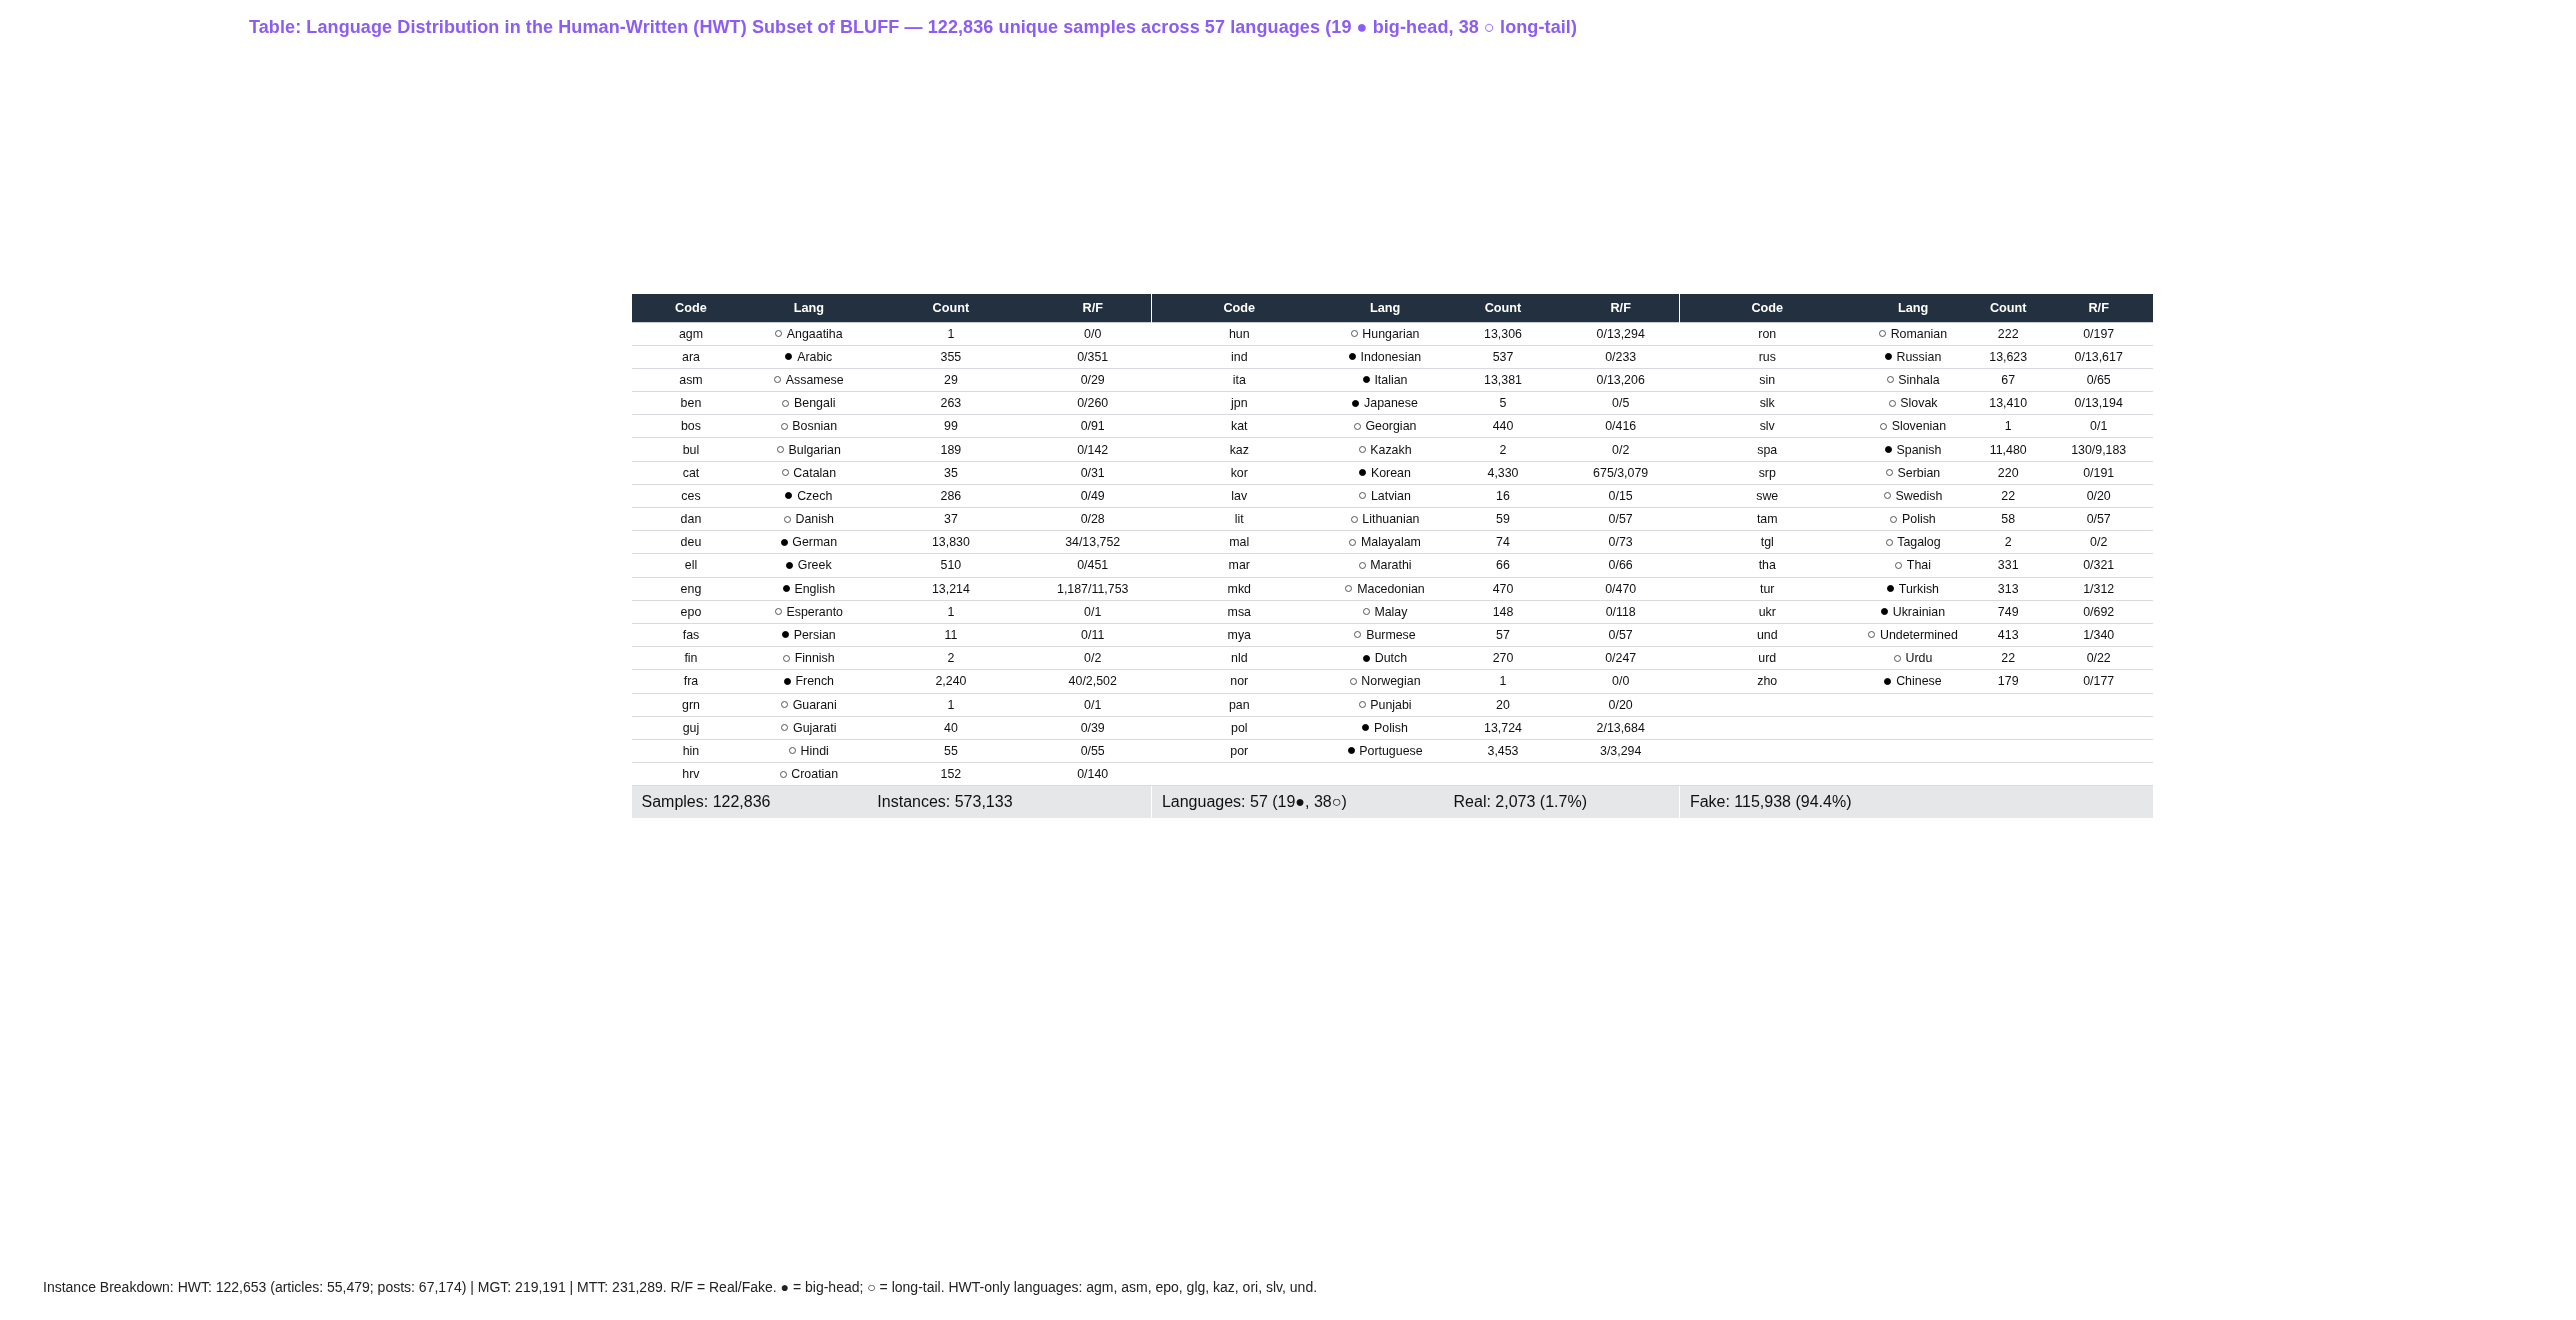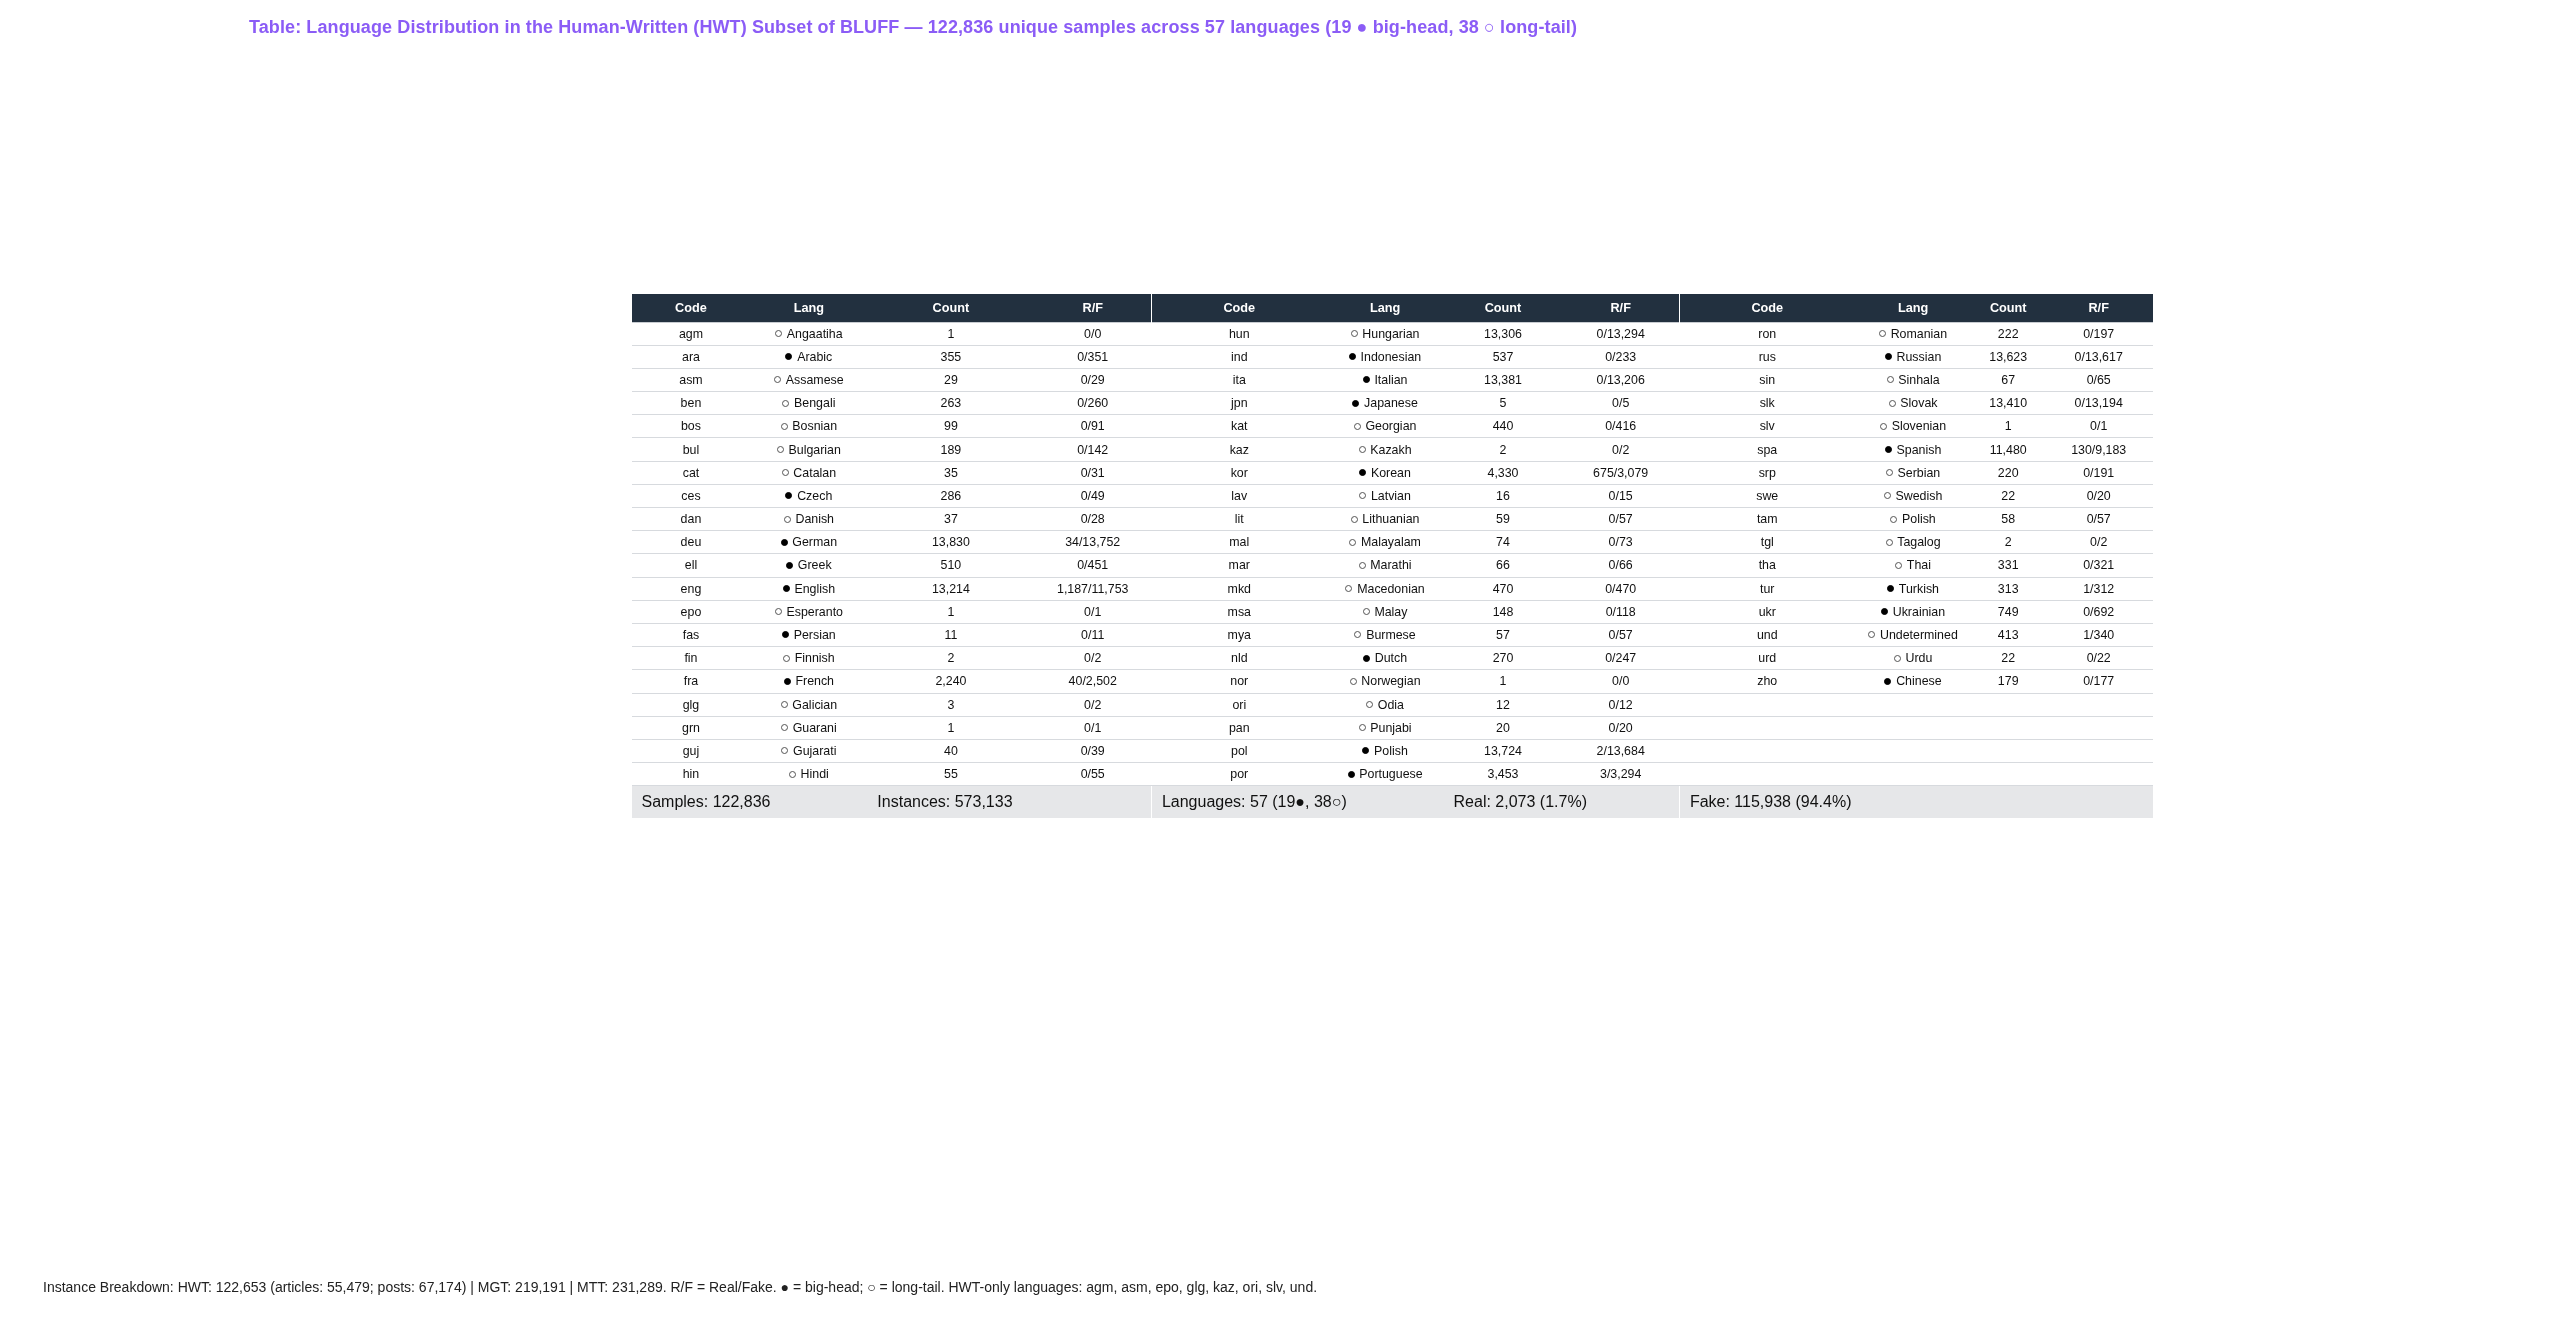--- a/index.html
+++ b/index.html
@@ -355,34 +355,20 @@
           <td class="code groupsep">nor</td>
           <td class="lang"><span class="dot open"></span><span>Norwegian</span></td>
           <td class="count">1</td>
           <td class="rf">0/0</td>
           <td class="code groupsep">zho</td>
           <td class="lang"><span class="dot filled"></span><span>Chinese</span></td>
           <td class="count">179</td>
           <td class="rf">0/177</td>
         </tr>
         <tr>
-          <td class="code">glg</td>
-          <td class="lang"><span class="dot open"></span><span>Galician</span></td>
-          <td class="count">3</td>
-          <td class="rf">0/2</td>
-          <td class="code groupsep">ori</td>
-          <td class="lang"><span class="dot open"></span><span>Odia</span></td>
-          <td class="count">12</td>
-          <td class="rf">0/12</td>
-          <td class="code groupsep"></td>
-          <td class="lang"><span class="dot none"></span><span></span></td>
-          <td class="count"></td>
-          <td class="rf"></td>
-        </tr>
-        <tr>
           <td class="code">grn</td>
           <td class="lang"><span class="dot open"></span><span>Guarani</span></td>
           <td class="count">1</td>
           <td class="rf">0/1</td>
           <td class="code groupsep">pan</td>
           <td class="lang"><span class="dot open"></span><span>Punjabi</span></td>
           <td class="count">20</td>
           <td class="rf">0/20</td>
           <td class="code groupsep"></td>
           <td class="lang"><span class="dot none"></span><span></span></td>
@@ -405,20 +391,34 @@
         </tr>
         <tr>
           <td class="code">hin</td>
           <td class="lang"><span class="dot open"></span><span>Hindi</span></td>
           <td class="count">55</td>
           <td class="rf">0/55</td>
           <td class="code groupsep">por</td>
           <td class="lang"><span class="dot filled"></span><span>Portuguese</span></td>
           <td class="count">3,453</td>
           <td class="rf">3/3,294</td>
+          <td class="code groupsep"></td>
+          <td class="lang"><span class="dot none"></span><span></span></td>
+          <td class="count"></td>
+          <td class="rf"></td>
+        </tr>
+        <tr>
+          <td class="code">hrv</td>
+          <td class="lang"><span class="dot open"></span><span>Croatian</span></td>
+          <td class="count">152</td>
+          <td class="rf">0/140</td>
+          <td class="code groupsep"></td>
+          <td class="lang"><span class="dot none"></span><span></span></td>
+          <td class="count"></td>
+          <td class="rf"></td>
           <td class="code groupsep"></td>
           <td class="lang"><span class="dot none"></span><span></span></td>
           <td class="count"></td>
           <td class="rf"></td>
         </tr>
       </tbody>
     <tfoot>
       <tr>
         <td colspan="2">Samples: 122,836</td>
         <td colspan="2">Instances: 573,133</td>

